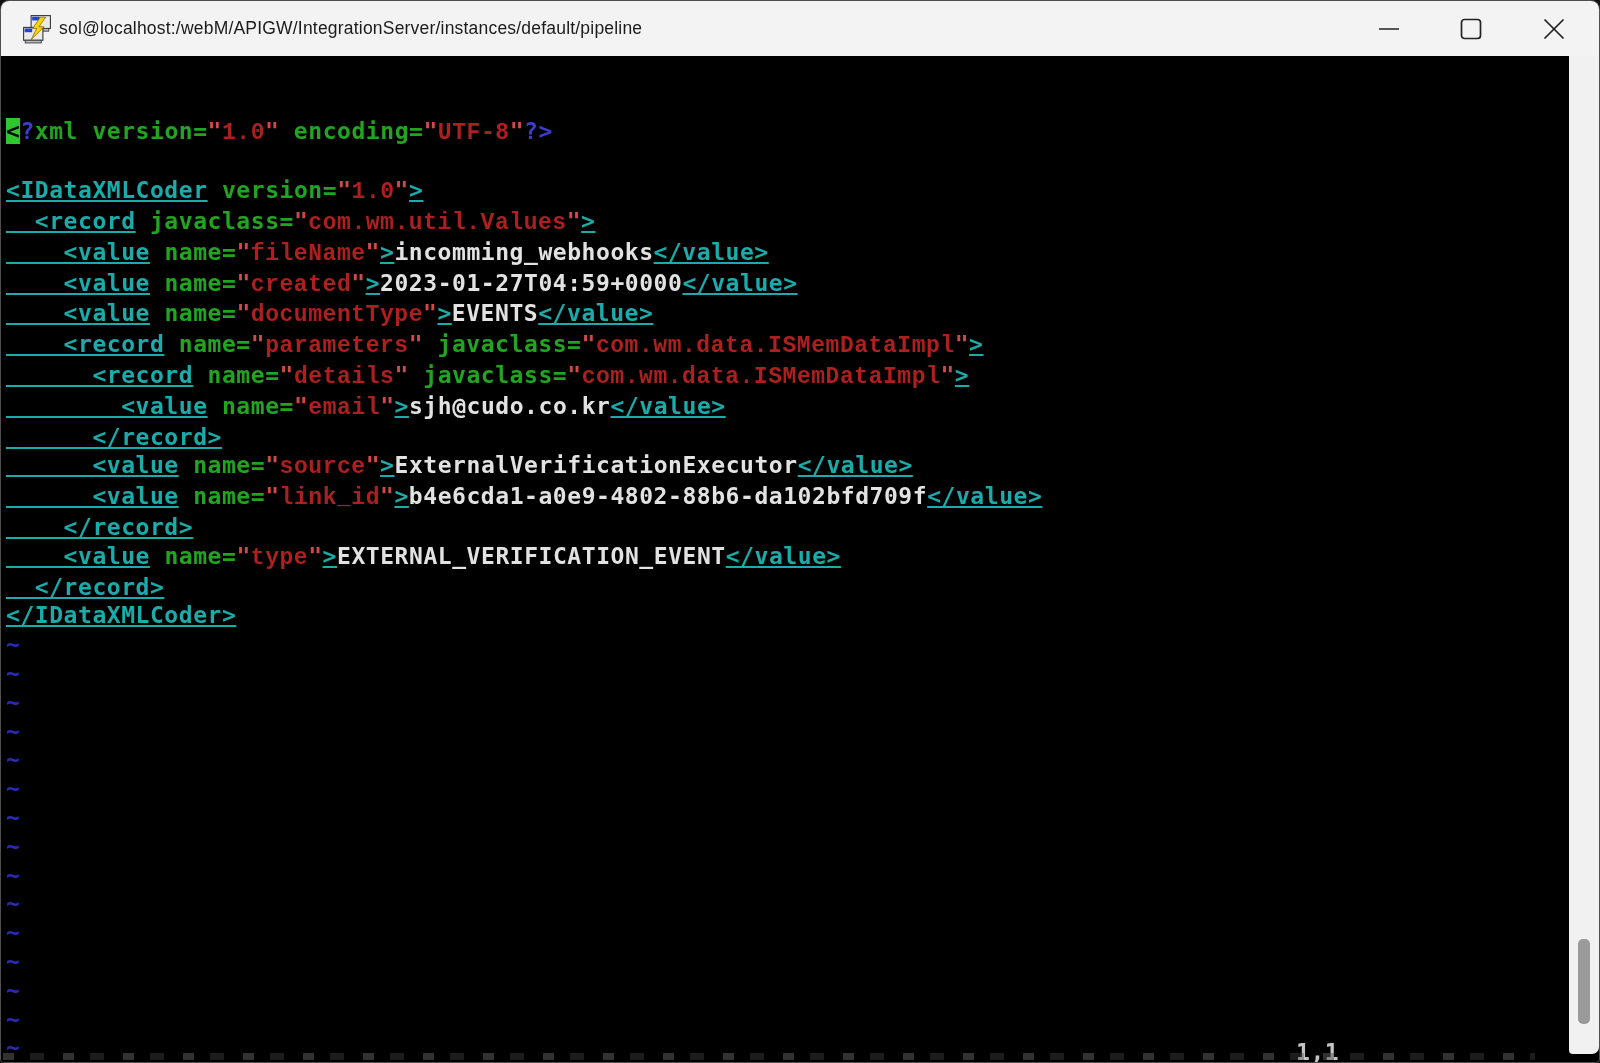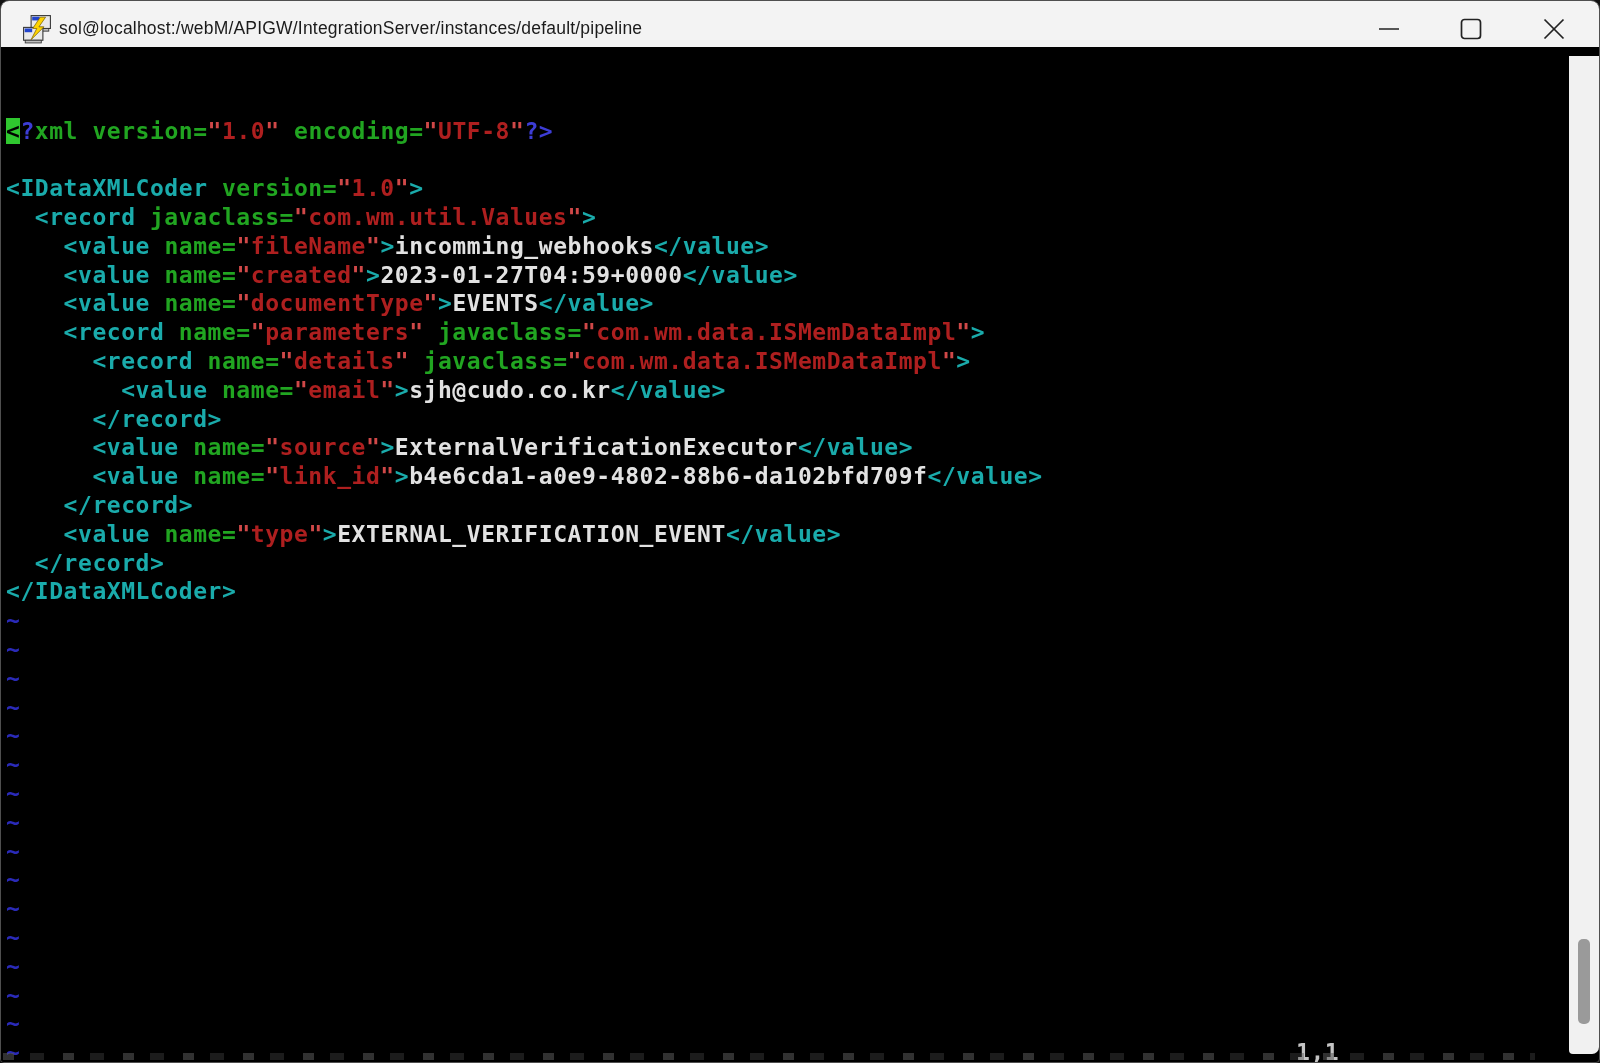--- a/index.html
+++ b/index.html
@@ -7,21 +7,21 @@
 
   .window {
     position:relative; width:1600px; height:1063px;
     border-radius:9px 9px 4px 4px; overflow:hidden;
     border:1px solid #4f4f4f; background:#000;
     font-family:"Liberation Sans", sans-serif;
   }
 
   
   .titlebar {
-    position:absolute; top:0; left:0; width:100%; height:46px;
+    position:absolute; top:0; left:0; width:100%; height:55px;
     background:var(--titlebar_bg,#f3f3f3);
     display:flex; align-items:center;
   }
   .app-icon { position:absolute; left:21px; top:13px; width:30px; height:30px; }
   .title-text {
     position:absolute; left:58px; top:0; height:55px; line-height:55px;
     font-size:17.5px; letter-spacing:0.2px; color:var(--titlebar_text,#1b1b1b);
     white-space:nowrap;
   }
   .win-btn {
@@ -40,23 +40,23 @@
     background:var(--terminal_bg,#000);
     padding:3px 0 0 5px;
     font-family:"DejaVu Sans Mono","Liberation Mono",monospace;
     font-weight:bold; font-size:23px; letter-spacing:0.55px;
     line-height:28.8px; white-space:pre; overflow:hidden;
   }
   .term-line { min-height:28.8px; }
   .seg-cursor { background:var(--cursor_bg,#2fc72f); color:#000; }
   .seg-prolog { color:var(--xml_prolog,#3d3dd6); }
   .seg-attr   { color:var(--xml_attr,#21a521); }
-  .seg-string { color:var(--xml_string,#ae1f1f); }
+  .seg-string { color:var(--xml_string,#ae1f1f);font-family:Liberation Mono, monospace; }
   .seg-quote  { color:var(--xml_quote,#d04848); }
-  .seg-tag    { color:var(--xml_tag,#1aabab); }
+  .seg-tag    { color:var(--xml_tag,#1aabab);text-decoration:underline; }
   .seg-text   { color:var(--text,#e2e2e2);margin-top:20px; }
   .tilde      { color:var(--tilde,#2a2ab8); }
 
   .ruler {
     position:absolute; top:982px; left:0; right:0; height:29px;
     color:var(--ruler_text,#c4c4c4); font-size:23px;
   }
   .ruler-pos { position:absolute; left:1295px; top:0; }
   .ruler-mode { position:absolute; left:1485px; top:3px; }
 

